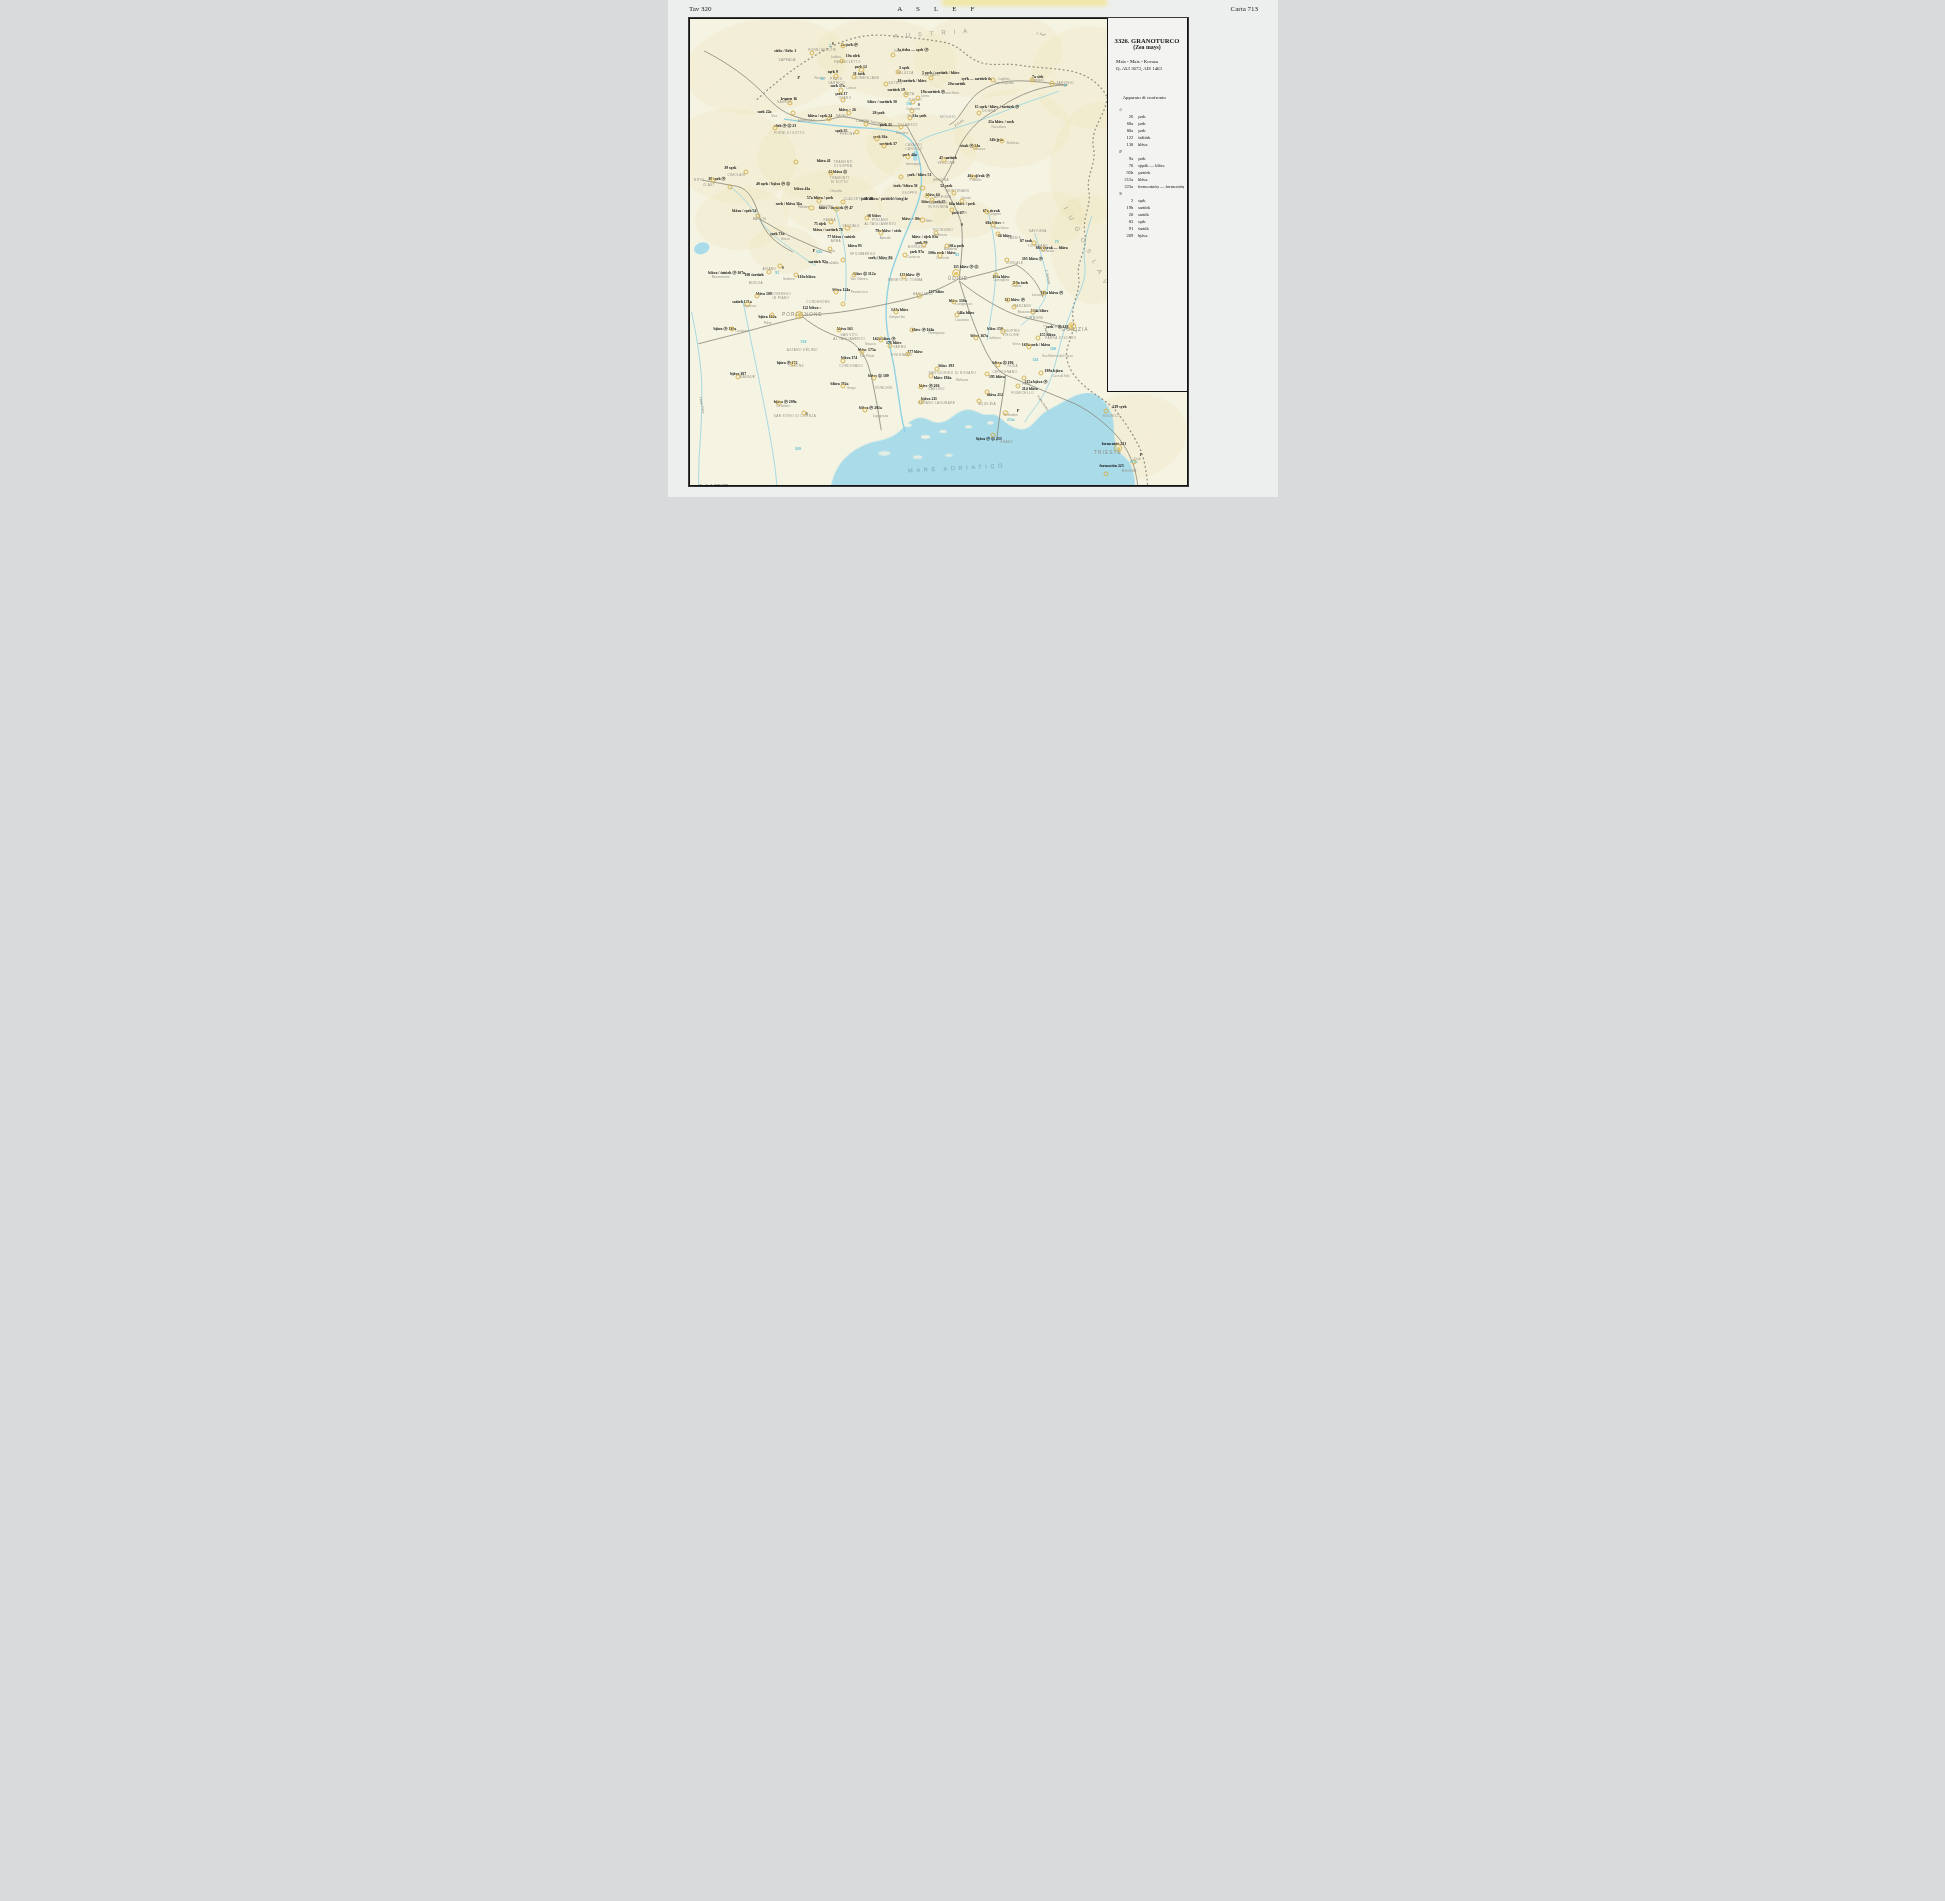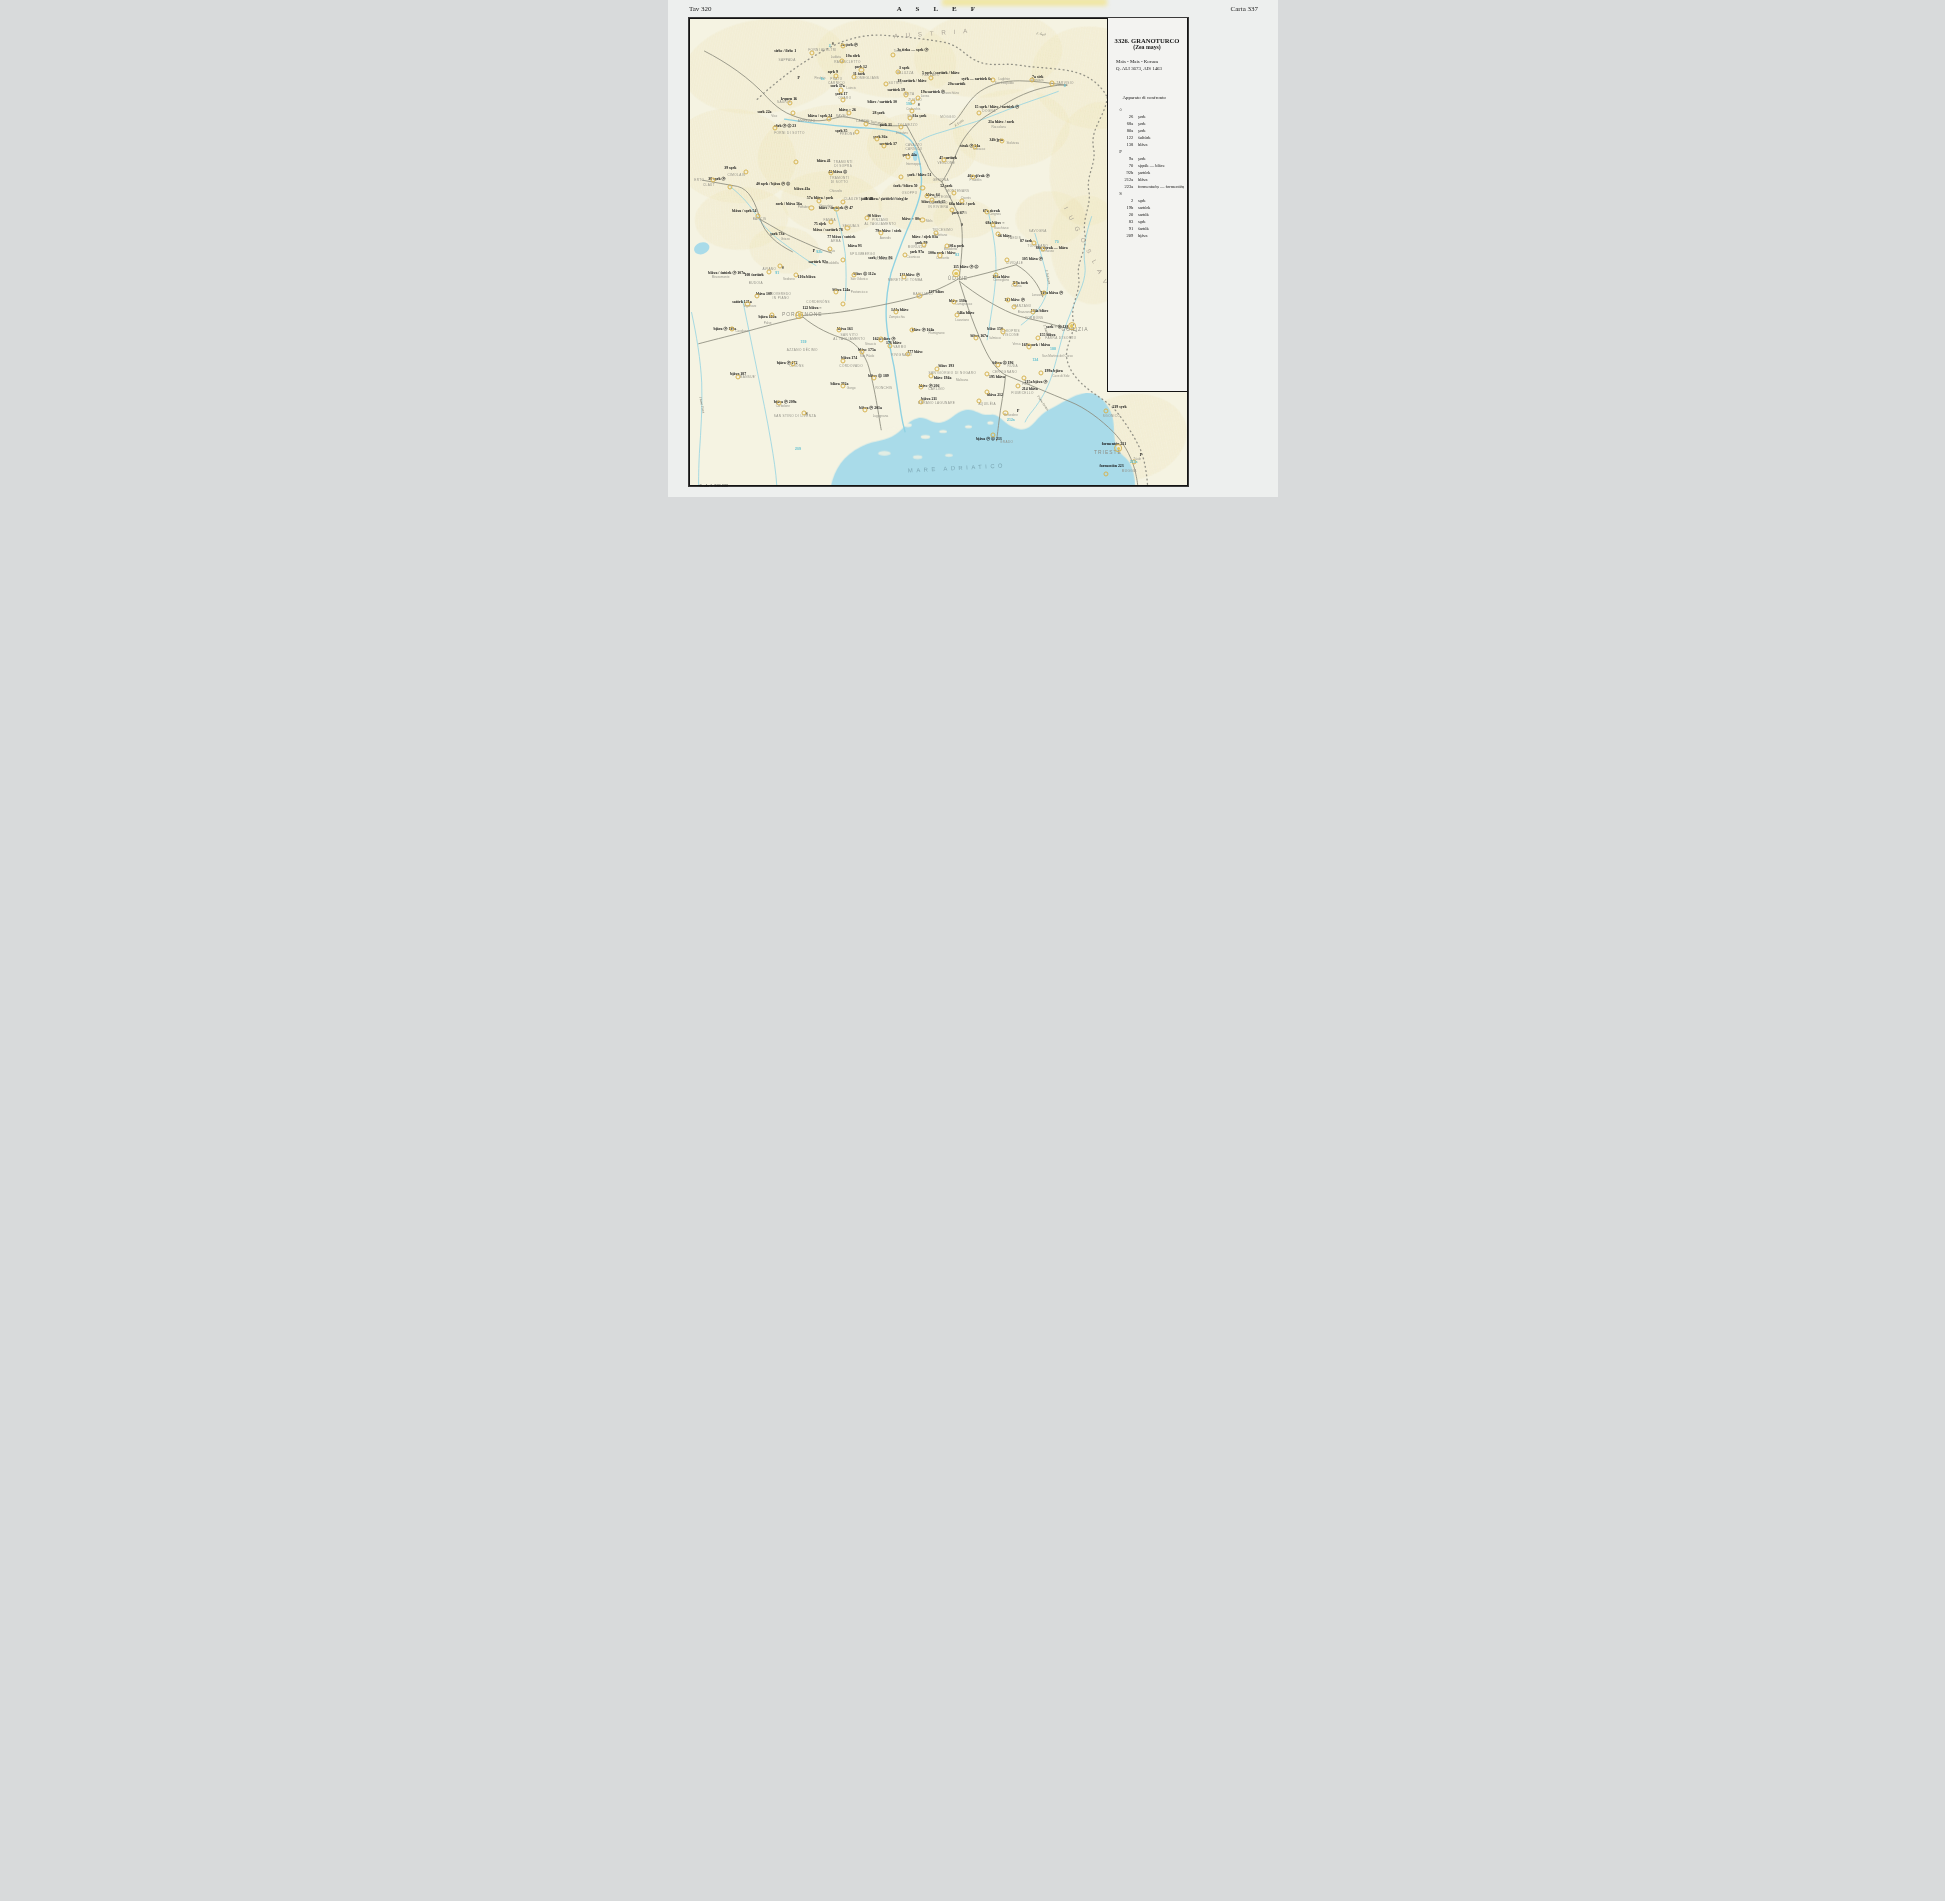--- a/index.html
+++ b/index.html
@@ -1,21 +1,21 @@
 <!DOCTYPE html>
 <html style="font-size:6.2px"><head>
 <meta charset="utf-8">
 <style>
   html,body{margin:0;padding:0;background:#d8dadb;font-family:"Liberation Serif",serif;}
   .sheet{position:relative;width:610px;height:497px;margin:0 auto;background:#edefee;overflow:hidden;}
   .scan-glow{position:absolute;left:45%;top:-2.3px;width:27%;height:7.8px;background:#f1e69b;filter:blur(2.3px);opacity:.9;}
   
   .hdr{position:absolute;top:5.4px;left:0;width:100%;height:10px;font-size:7px;color:#1c1c1c;}
   .hdr-l{position:absolute;left:21.4px;}
-  .hdr-c{position:absolute;left:44.5%;transform:translateX(-50%);font-weight:bold;letter-spacing:6.2px;}
+  .hdr-c{position:absolute;left:44.5%;transform:translateX(-50%);font-weight:normal;letter-spacing:6.2px;}
   .hdr-r{position:absolute;right:19.5px;}
   
   .map-outer{position:absolute;left:20px;top:17px;width:499px;height:468px;border:0.4px solid #3a3a3a;}
   .map{position:absolute;left:21.4px;top:18.3px;width:497px;height:466px;border:1.2px solid #141414;background:#f5f3e2;overflow:hidden;}
   .map svg{position:absolute;left:0;top:0;width:100%;height:100%;}
   
   #labels{position:absolute;left:0;top:0;width:610px;height:497px;pointer-events:none;z-index:4;}
   .lbl{position:absolute;transform:translate(-50%,-50%) rotate(var(--r,0deg));white-space:pre-line;text-align:center;line-height:1.12;}
   .pt{font:bold 3.9px "Liberation Serif",serif;color:#161616;white-space:nowrap;}
   .tw-t{font:3.1px "Liberation Sans",sans-serif;color:#97968d;}
@@ -43,21 +43,21 @@
 </style>
 </head>
 <body>
 
 <div class="sheet">
   <div class="scan-glow"></div>
 
   <div class="hdr">
     <span class="hdr-l">Tav 320</span>
     <span class="hdr-c">A S L E F</span>
-    <span class="hdr-r">Carta 337</span>
+    <span class="hdr-r">Carta 713</span>
   </div>
 
   <div class="map-outer"></div>
 
   <div class="map">
     <svg viewBox="58 50 1271 1191" preserveAspectRatio="none">
       <defs>
         <pattern id="stip" width="4.2" height="4.2" patternUnits="userSpaceOnUse">
           <circle cx="2" cy="2" r="1" fill="#e5d18c"></circle>
         </pattern>

